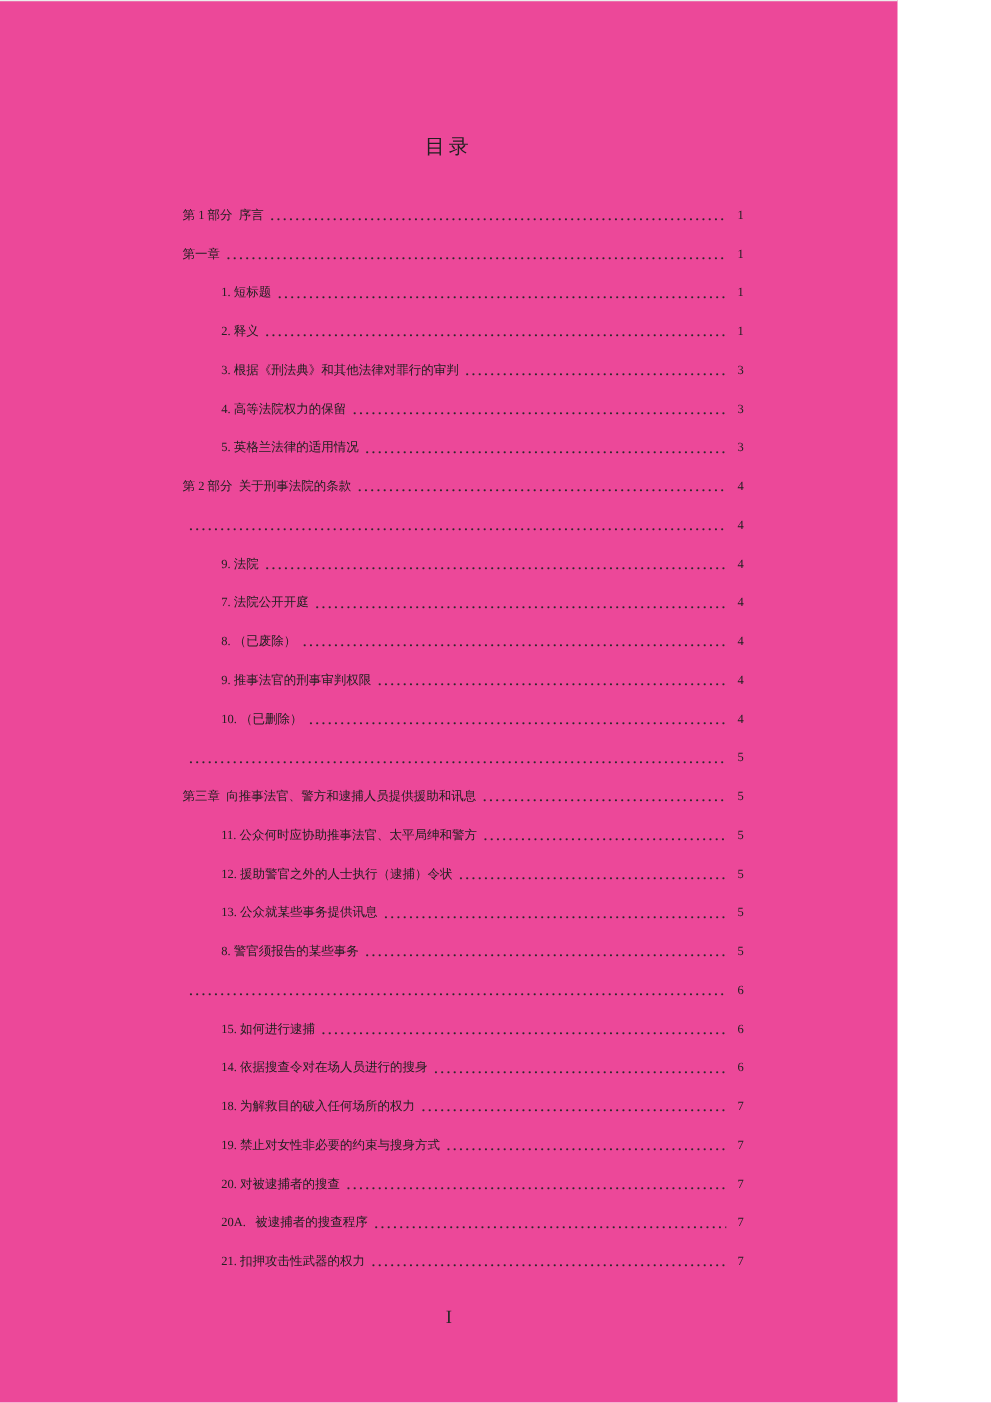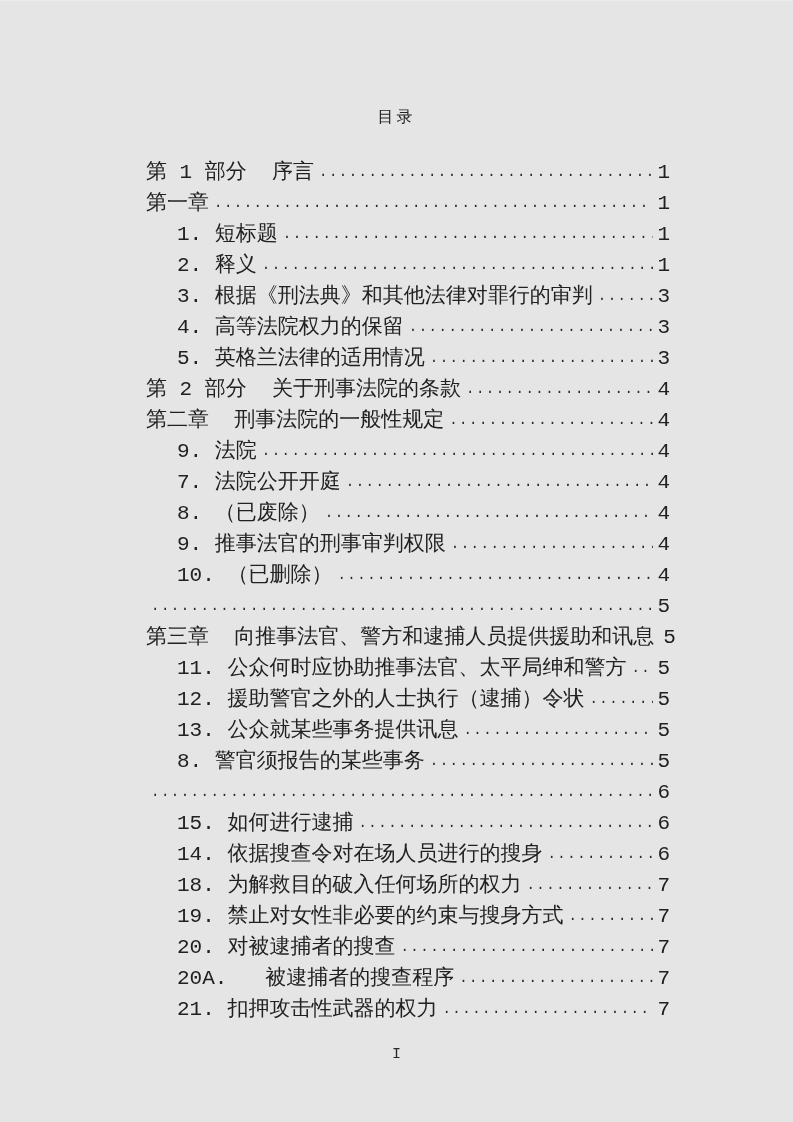--- a/index.html
+++ b/index.html
@@ -1,43 +1,43 @@
 <!DOCTYPE html>
 <html><head>
 <meta charset="utf-8">
 <style>
   html, body { margin: 0; padding: 0; background: #ffffff; }
   .sheet {
     position: relative;
-    width: 793px;
+    width: 718px;
     height: 1122px;
     margin: 0;
-    background: #e5e5e5;
+    background: #ec4899;
     box-sizing: border-box;
     overflow: hidden;
     border-top: 1px solid #ececec;
-    font-family: Liberation Mono, monospace;
+    font-family: Liberation Serif, serif;
     color: #212121;
   }
   .doc-title {
     padding-top: 106px;
     text-align: center;
     font-size: 16px;
     letter-spacing: 3px;
     line-height: 22px;
   }
   .toc {
     margin: 28px 123px 0 146px;
   }
   .toc-row {
     display: flex;
     align-items: flex-end;
     height: 31px;
     line-height: 31px;
-    font-size: 21px;
+    font-size: 10px;
   }
   .toc-row.l1 { padding-left: 31px; }
   .toc-label { white-space: pre; flex: 0 0 auto; }
   .dots {
     flex: 1 1 auto;
     overflow: hidden;
     white-space: nowrap;
     margin-left: 5px;
     margin-right: 4px;
     font-size: 14px;
@@ -104,21 +104,20 @@
     <span class="pg">3</span>
   </div>
 
   <div class="toc-row l0">
     <span class="toc-label">第 2 部分  关于刑事法院的条款</span>
     <span class="dots"></span>
     <span class="pg">4</span>
   </div>
 
   <div class="toc-row l0">
-    <span class="toc-label">第二章  刑事法院的一般性规定</span>
     <span class="dots"></span>
     <span class="pg">4</span>
   </div>
 
   <div class="toc-row l1">
     <span class="toc-label">9. 法院</span>
     <span class="dots"></span>
     <span class="pg">4</span>
   </div>
 

